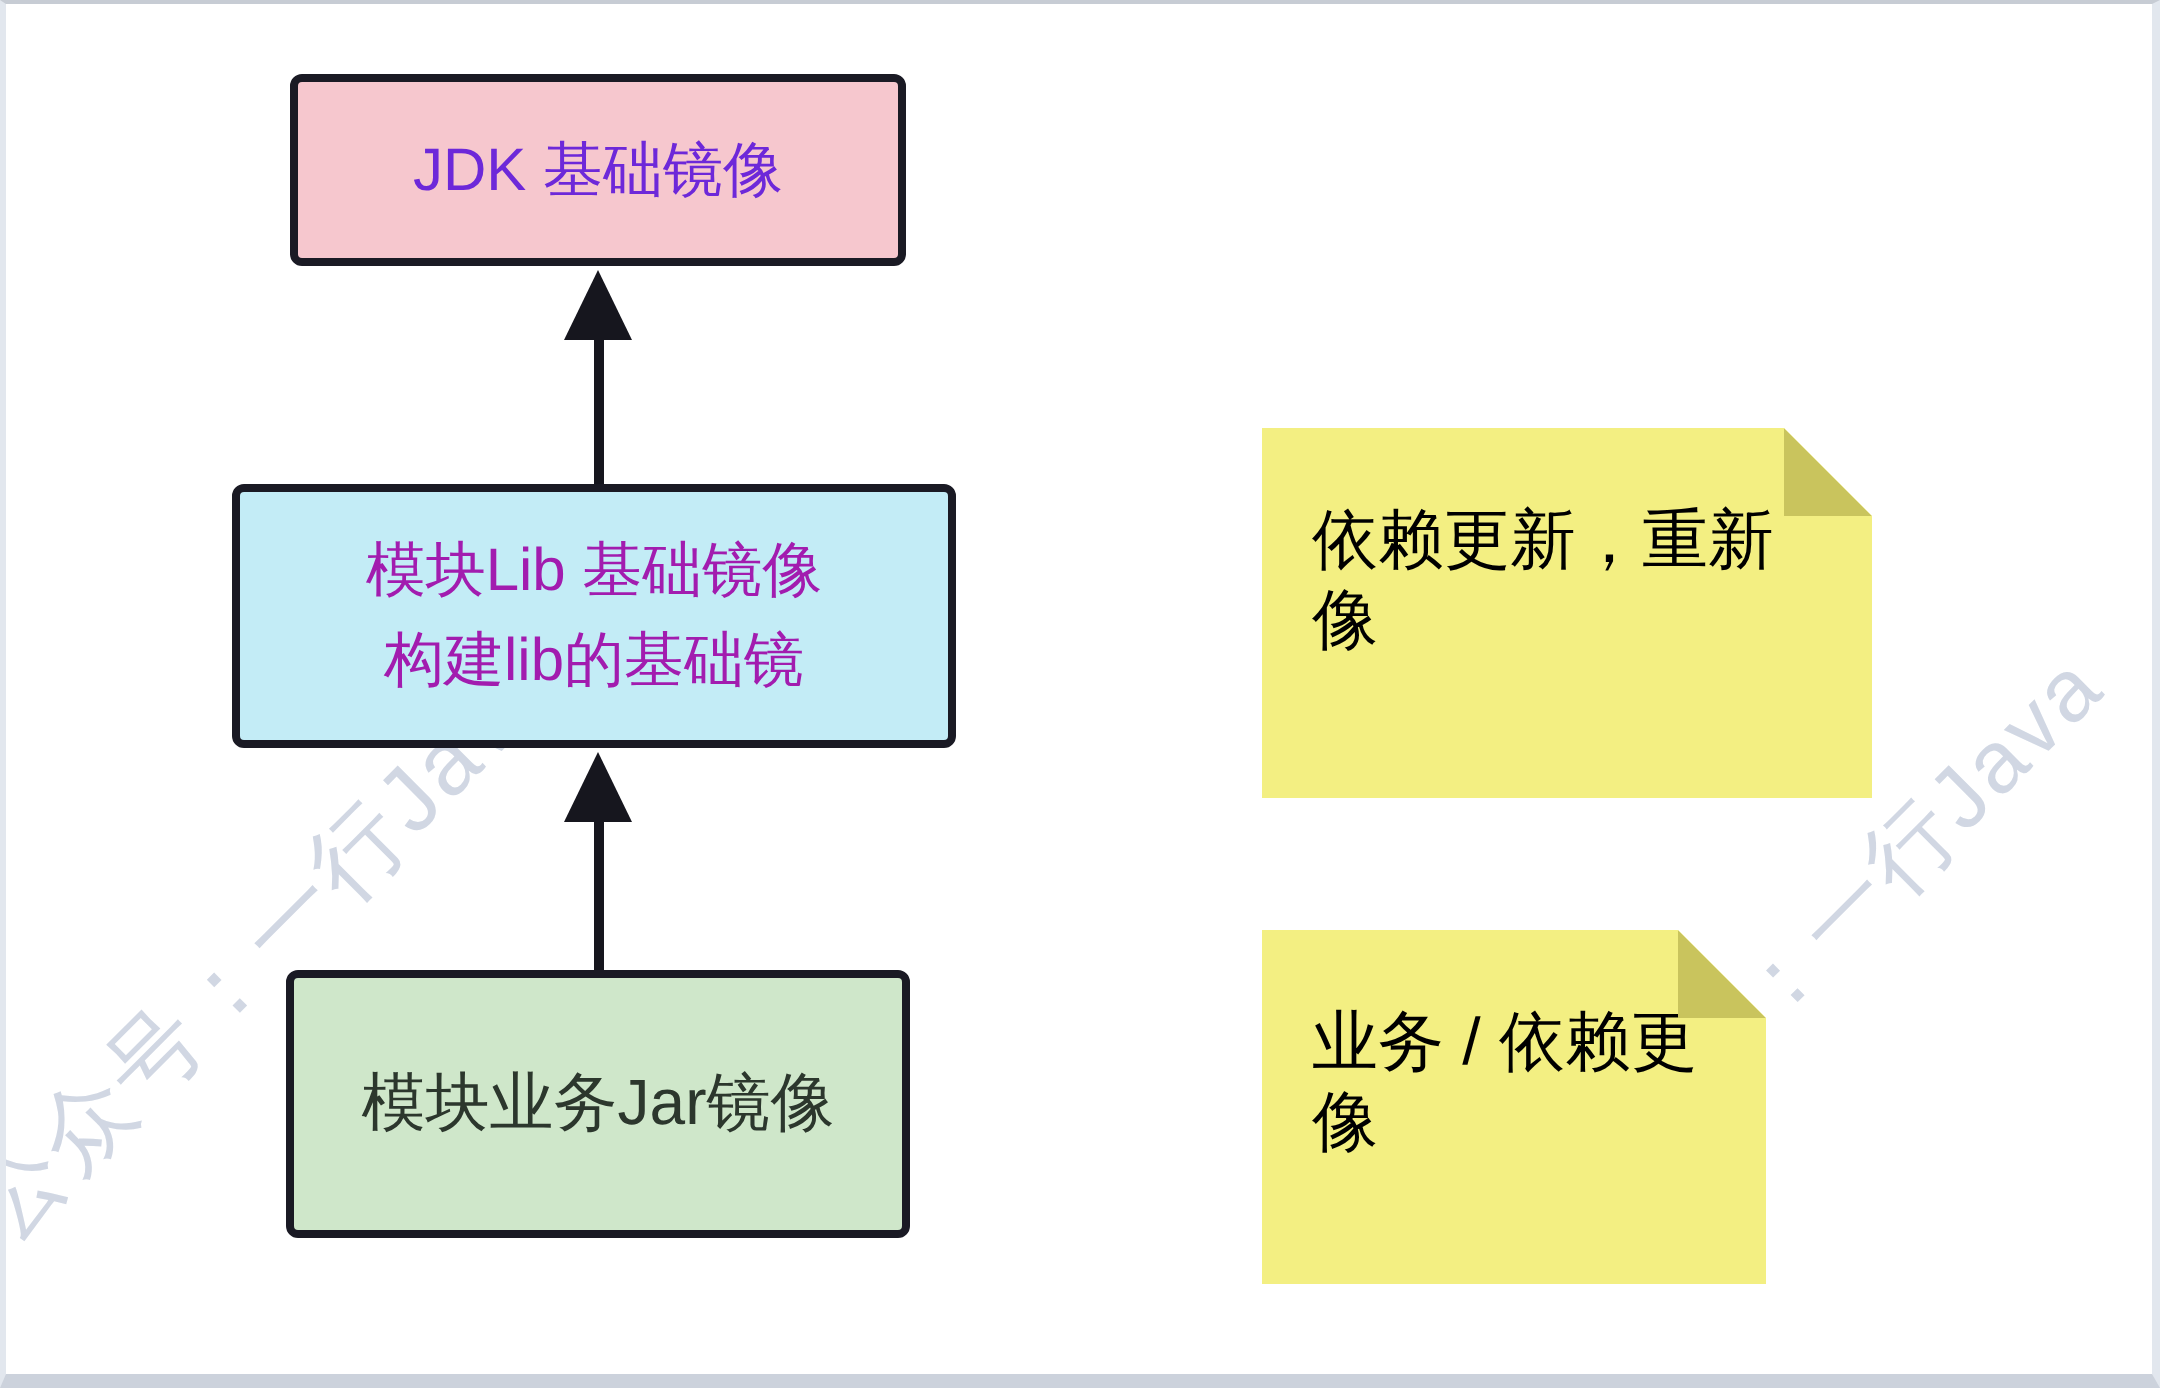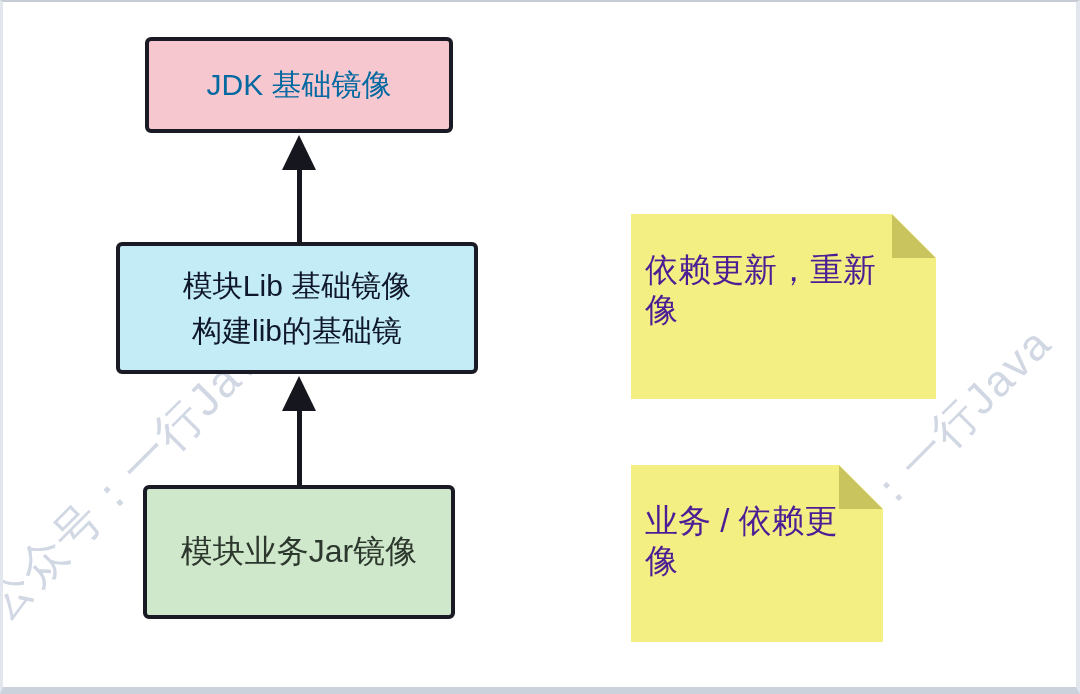--- a/index.html
+++ b/index.html
@@ -17,37 +17,37 @@
     transform-origin:left bottom;z-index:1;pointer-events:none;user-select:none;
   }
   .wm1{left:12px;top:570px;}
   .wm2{left:795px;top:562px;font-size:44px;}
   
   .node{
     position:absolute;box-sizing:border-box;border:4px solid #1a1a24;border-radius:6px;
     display:flex;flex-direction:column;align-items:center;justify-content:center;
     text-align:center;z-index:2;
   }
-  .node-jdk{left:142px;top:35px;width:308px;height:96px;background:#f6c7ce;color:#0369a1;font-size:30px;}
-  .node-lib{left:113px;top:240px;width:362px;height:132px;background:#c3ecf6;color:#0f172a;font-size:30px;line-height:45px;}
+  .node-jdk{left:142px;top:35px;width:308px;height:96px;background:#f6c7ce;color:#6d28d9;font-size:30px;}
+  .node-lib{left:113px;top:240px;width:362px;height:132px;background:#c3ecf6;color:#a21caf;font-size:30px;line-height:45px;}
   .node-biz{left:140px;top:483px;width:312px;height:134px;background:#cfe7ca;color:#2c372d;font-size:32px;}
   
   .arrow{position:absolute;width:34px;z-index:2;display:flex;flex-direction:column;align-items:center;}
   .arrow-head{
     width:0;height:0;border-left:17px solid transparent;border-right:17px solid transparent;
     border-bottom:35px solid #16161e;
   }
   .arrow-line{width:5px;background:#16161e;flex:1;}
   .arrow1{left:279px;top:133px;height:107px;}
   .arrow2{left:279px;top:374px;height:109px;}
   
   .note{
     position:absolute;box-sizing:border-box;background:#f3ef82;z-index:2;
     clip-path:polygon(0 0,calc(100% - 44px) 0,100% 44px,100% 100%,0 100%);
-    padding:36px 24px 0 14px;color:#4c1d95;font-size:33px;line-height:40px;
+    padding:36px 24px 0 25px;color:#000000;font-size:33px;line-height:40px;
   }
   .note1{left:628px;top:212px;width:305px;height:185px;}
   .note2{left:628px;top:463px;width:252px;height:177px;}
   .note-fold{
     position:absolute;top:0;right:0;width:44px;height:44px;background:#c9c45d;
     clip-path:polygon(0 0,100% 100%,0 100%);
   }
 </style>
 </head>
 <body>

